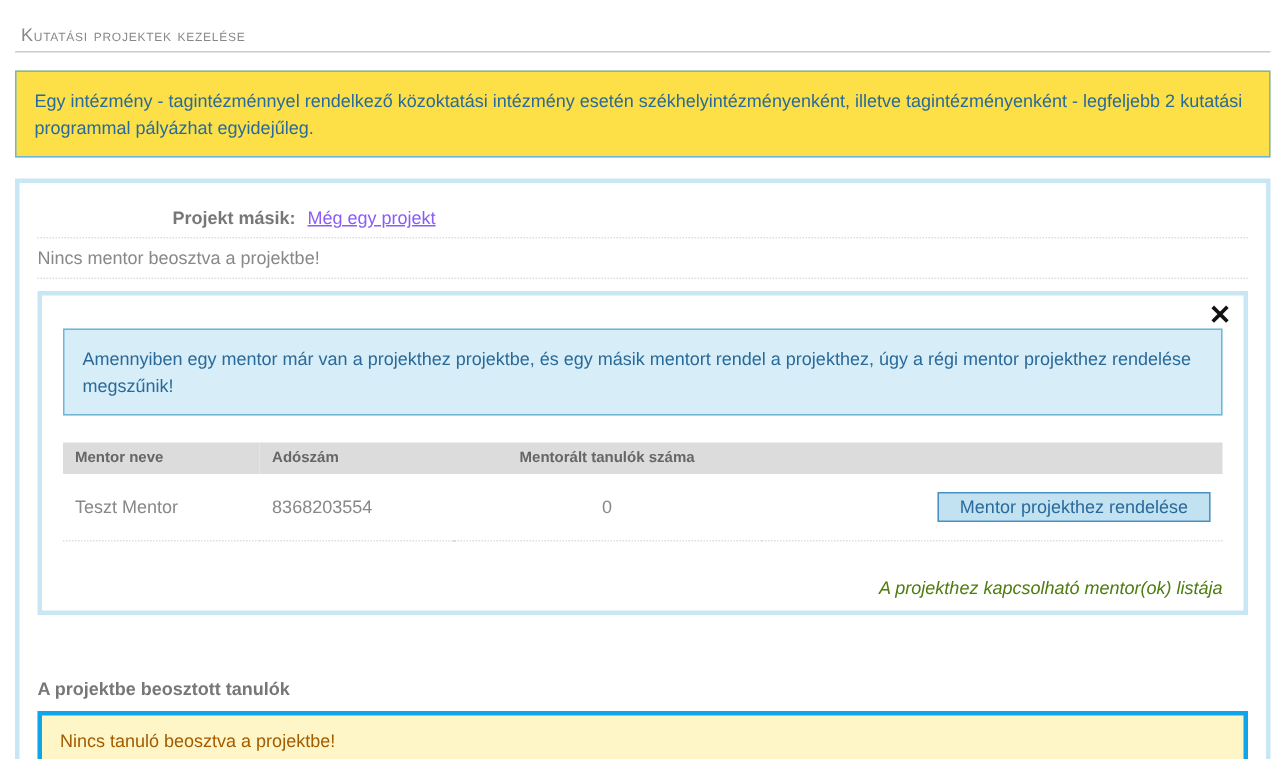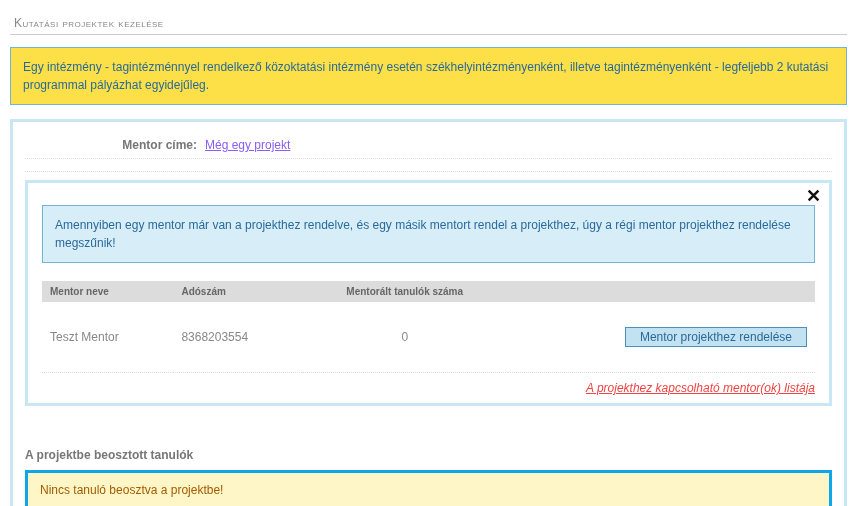--- a/index.html
+++ b/index.html
@@ -104,37 +104,36 @@
     }
     thead th {
       background: #dcdcdc;
       color: #666;
       font-weight: bold;
       text-align: left;
       padding: 5px 8px;
       font-size: 10px;
     }
     tbody td {
-      padding: 25px 8px;
+      padding: 12px 8px;
       color: #888;
       border-bottom: 1px dotted #ddd;
     }
     tbody td.center {
       text-align: center;
     }
     tbody td.right {
       text-align: right;
     }
     .footnote {
       text-align: right;
       font-style: italic;
-      color: #ef4444;
-      margin-top: 8px;
-      font-size: 12px;
-      text-decoration: underline;
+      color: #4d7c0f;
+      margin-top: 24px;
+      font-size: 12px;
     }
     .section-row {
       display: flex;
       align-items: flex-end;
       padding: 4px 0 8px 0;
       margin-top: 38px;
     }
     .section-label {
       font-weight: bold;
       color: #777;
@@ -150,33 +149,34 @@
 </head>
 <body>
 
 <div class="page-title">Kutatási projektek kezelése</div>
 
 <div class="info-box">Egy intézmény - tagintézménnyel rendelkező közoktatási intézmény esetén székhelyintézményenként, illetve tagintézményenként - legfeljebb 2 kutatási programmal pályázhat egyidejűleg.</div>
 
 <div class="outer-panel">
 
   <div class="row">
-    <div class="row-label">Mentor címe:</div>
+    <div class="row-label">Projekt másik:</div>
     <div class="row-value">
       <a href="#">Még egy projekt</a>
     </div>
   </div>
 
   <div class="row">
+    <div class="row-value">Nincs mentor beosztva a projektbe!</div>
   </div>
 
   <div class="inner-panel">
     <span class="close-icon">✕</span>
 
-    <div class="inner-info">Amennyiben egy mentor már van a projekthez rendelve, és egy másik mentort rendel a projekthez, úgy a régi mentor projekthez rendelése megszűnik!</div>
+    <div class="inner-info">Amennyiben egy mentor már van a projekthez projektbe, és egy másik mentort rendel a projekthez, úgy a régi mentor projekthez rendelése megszűnik!</div>
 
     <table>
       <thead>
         <tr>
           <th>Mentor neve</th>
           <th>Adószám</th>
           <th style="text-align:center;">Mentorált tanulók száma</th>
           <th></th>
         </tr>
       </thead>

